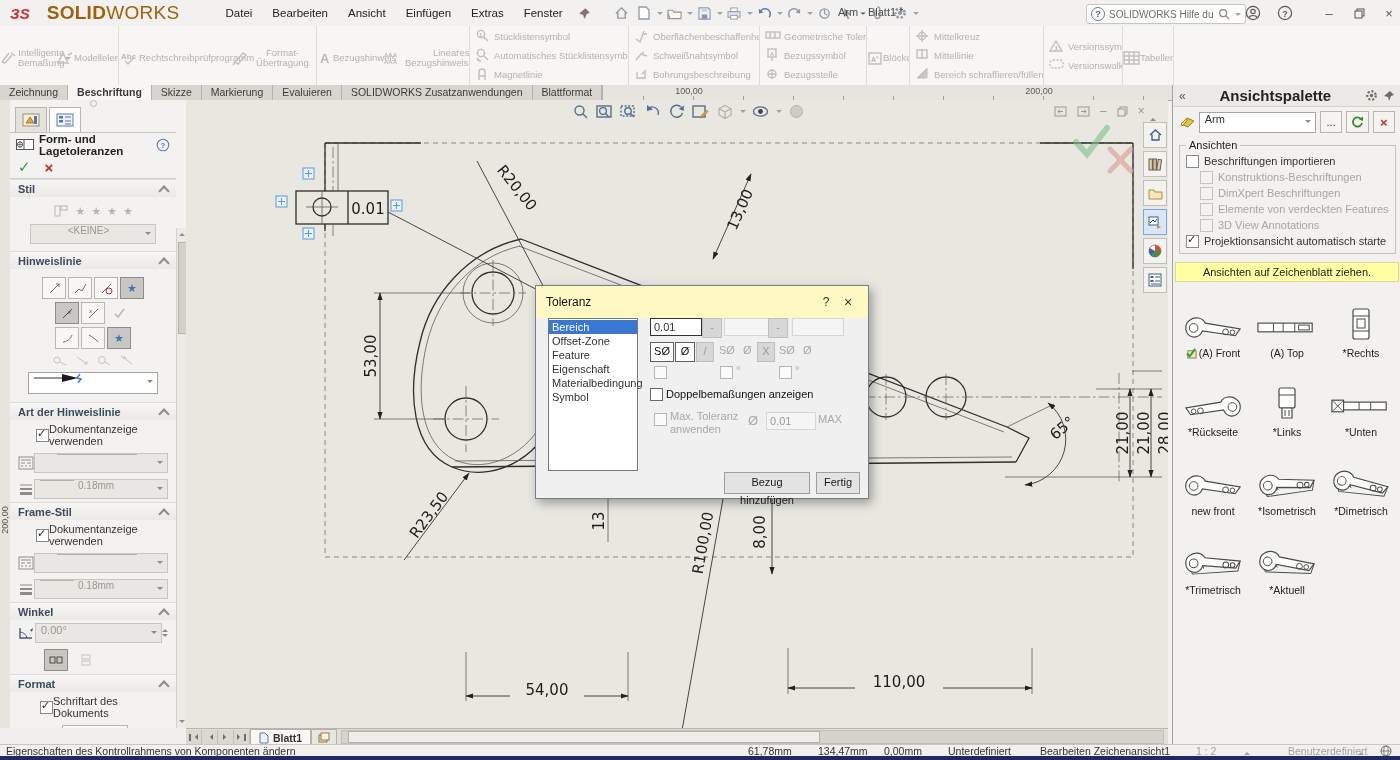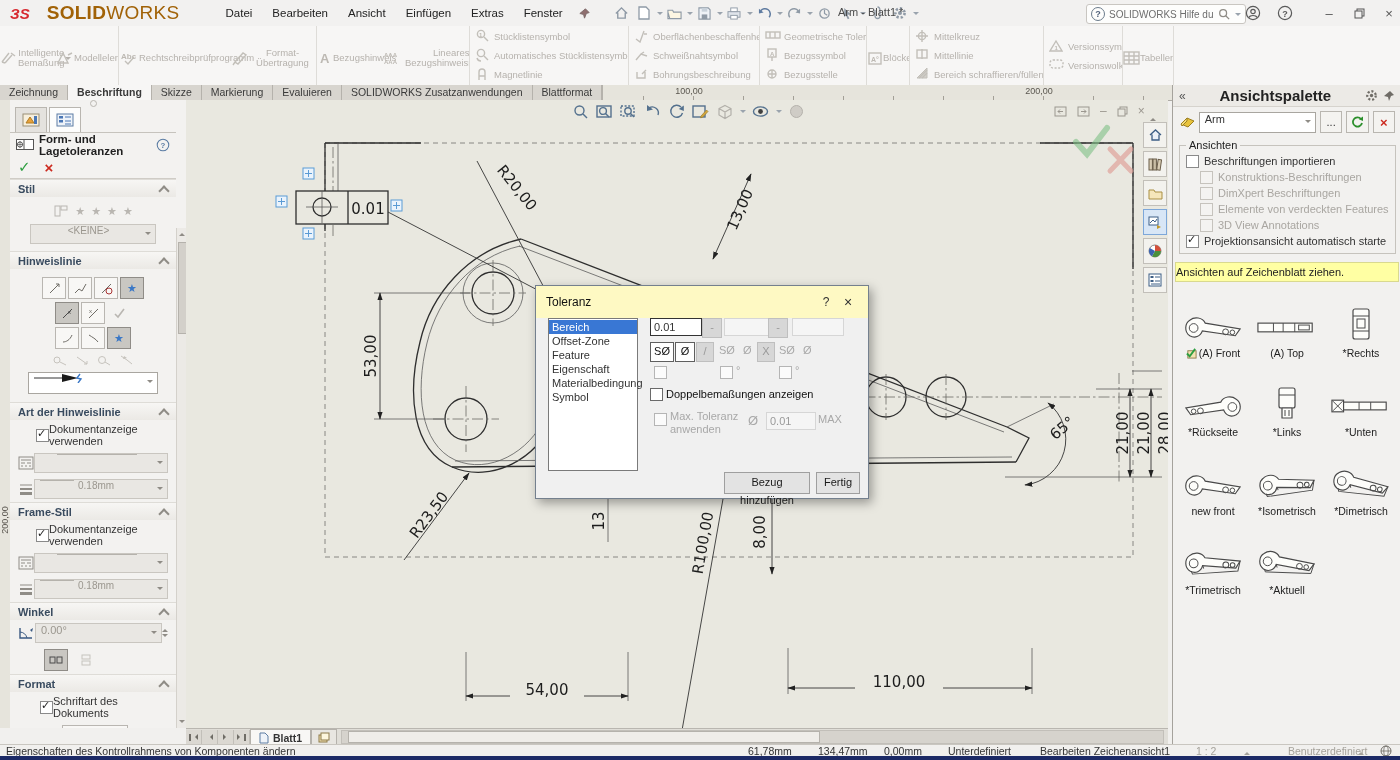--- a/index.html
+++ b/index.html
@@ -111,21 +111,21 @@
   #vp{left:1172px;top:85px;width:228px;height:659px;background:#f2f1ef;border-left:1px solid #a5a29c}
   #vph{height:21px;display:flex;align-items:center;padding:0 6px;border-bottom:1px solid #d6d3cd;background:#eceae6}
   #vph .t{flex:1;text-align:center;font-weight:bold;font-size:15px;color:#222}
   #vpc{display:flex;align-items:center;gap:4px;padding:4px 6px}
   .vbtn{width:22px;height:20px;border:1px solid #b9b6b0;background:#f4f3f0;display:flex;align-items:center;justify-content:center}
   #vfs{margin:2px 6px;border:1px solid #c6c3bd;padding:2px 6px 4px}
   #vfs legend{font-size:11px;padding:0 3px;color:#222}
   .orow{display:flex;align-items:center;gap:5px;height:16px;white-space:nowrap;overflow:hidden}
   .orow.ind{padding-left:14px}
   .dtx2{color:#a9a6a1}
-  #ybar{margin:8px 2px 0;height:18px;background:#ffffa3;border:1px solid #d9d98f;text-align:left;line-height:18px;font-size:11px;color:#222}
+  #ybar{margin:8px 2px 0;height:18px;background:#ffffa3;border:1px solid #d9d98f;text-align:center;line-height:18px;font-size:11px;color:#222}
   #vgrid{display:grid;grid-template-columns:repeat(3,74px);justify-content:center;row-gap:14px;margin-top:12px}
   .vcell{display:flex;flex-direction:column;align-items:center}
   .vth{height:48px;display:flex;align-items:flex-end;justify-content:center}
   .vlab{margin-top:5px;font-size:10.5px;color:#222;display:flex;align-items:center;gap:2px;white-space:nowrap}
   .thum{stroke:#4a4a4a;fill:#fdfdfa;stroke-width:1.2}
   .thin{stroke:#4a4a4a;fill:none;stroke-width:1}
 </style>
 </head>
 <body>
 

